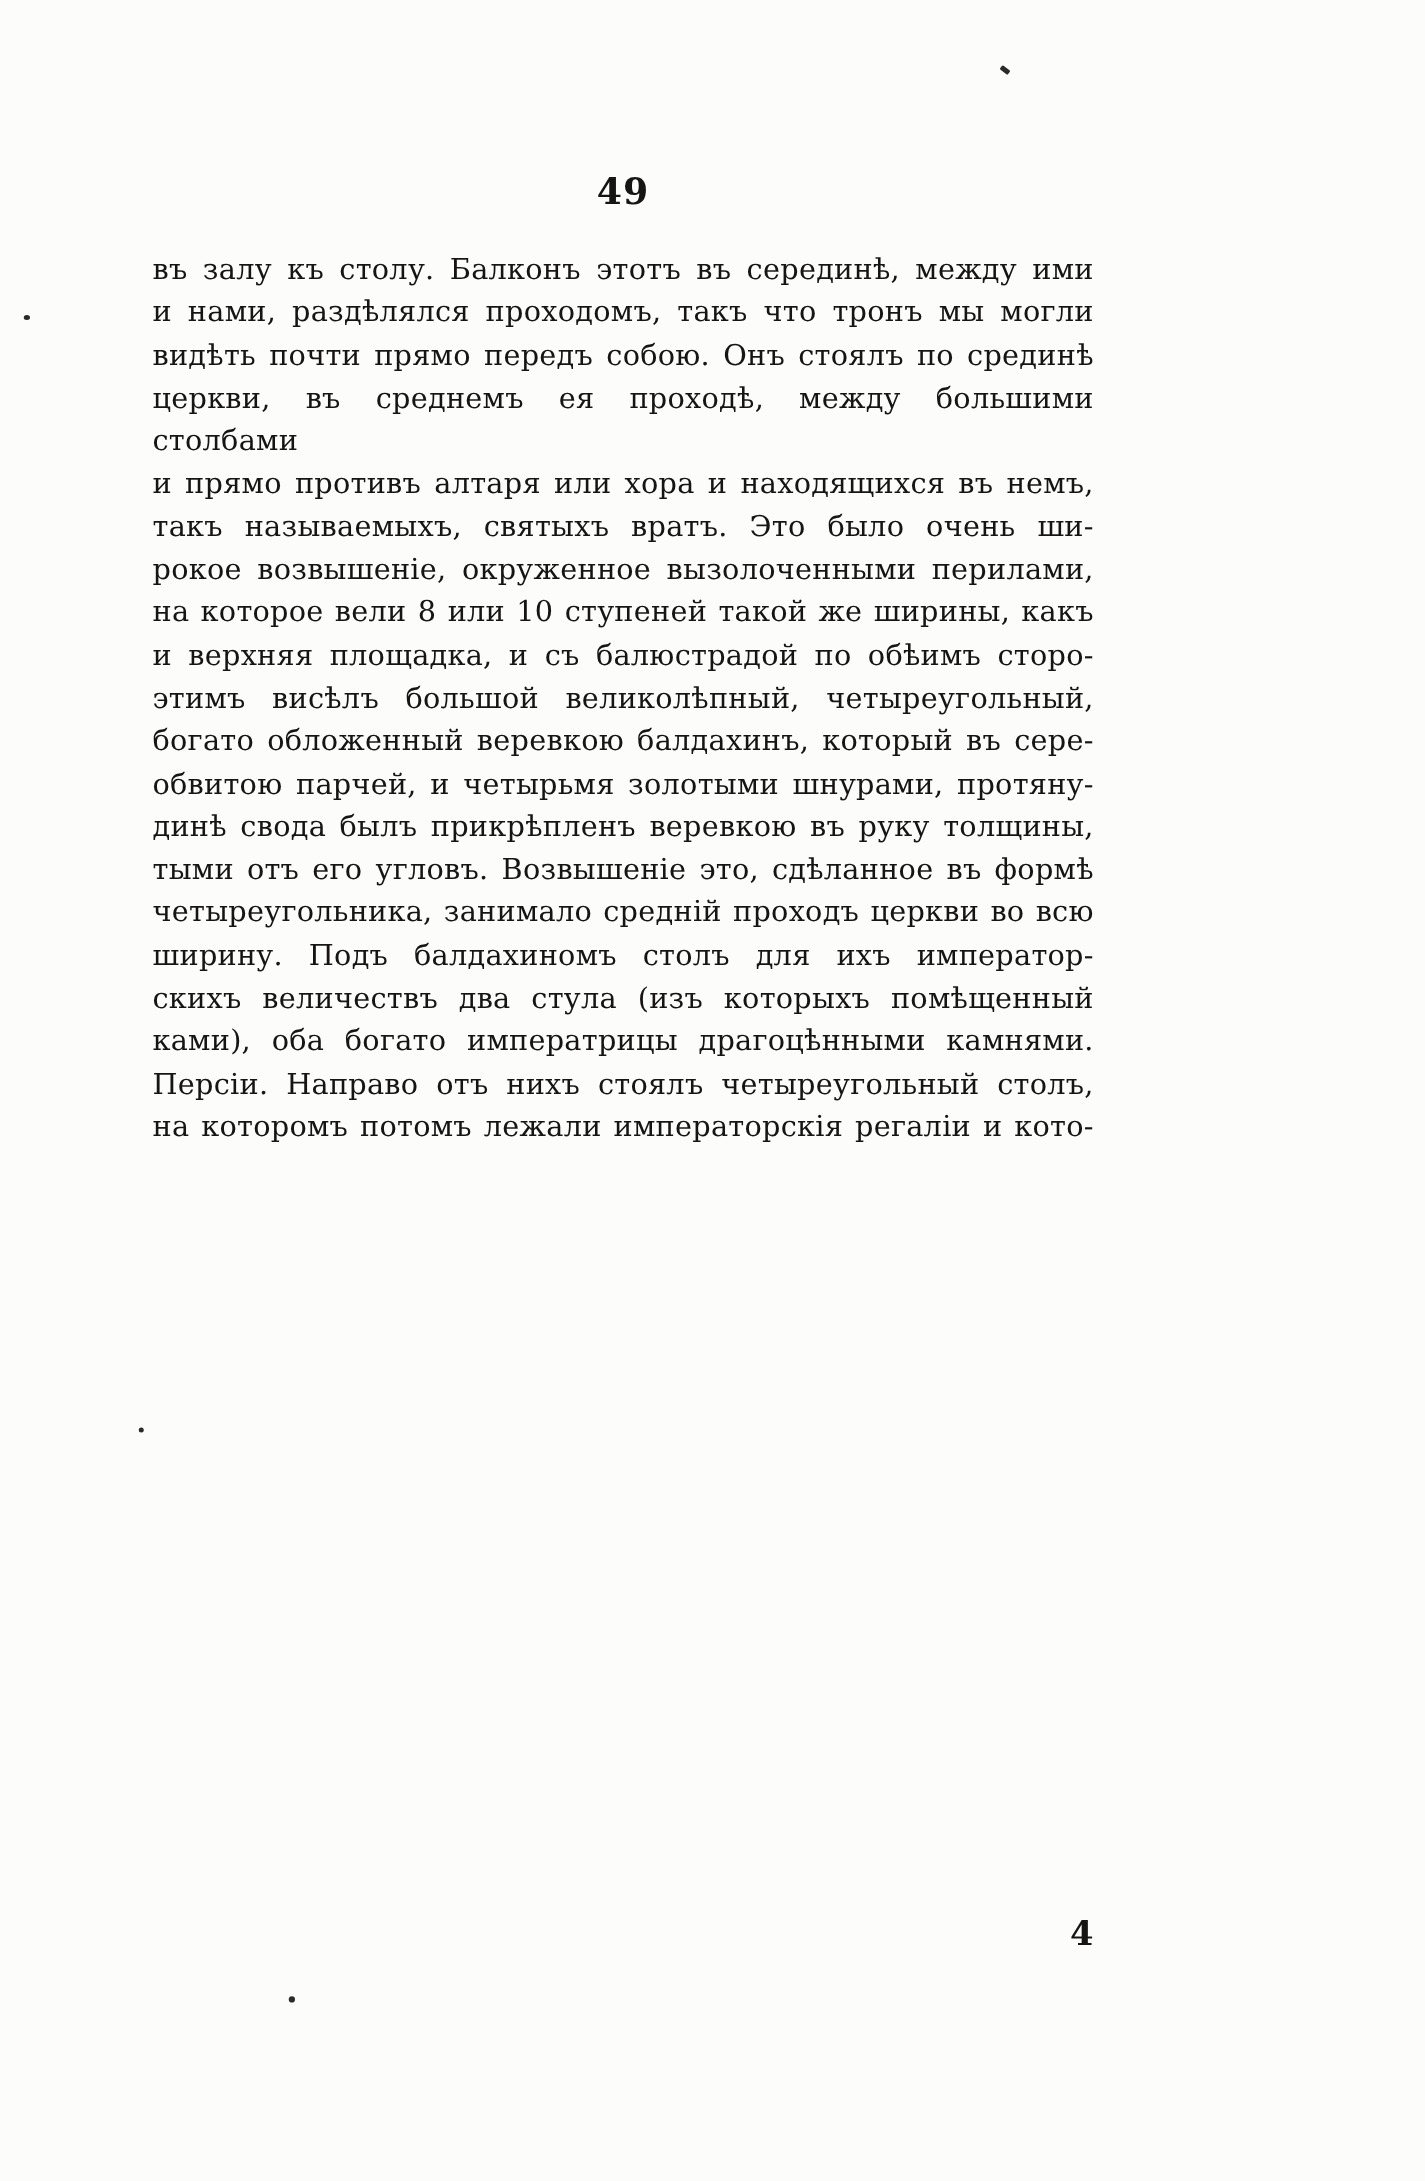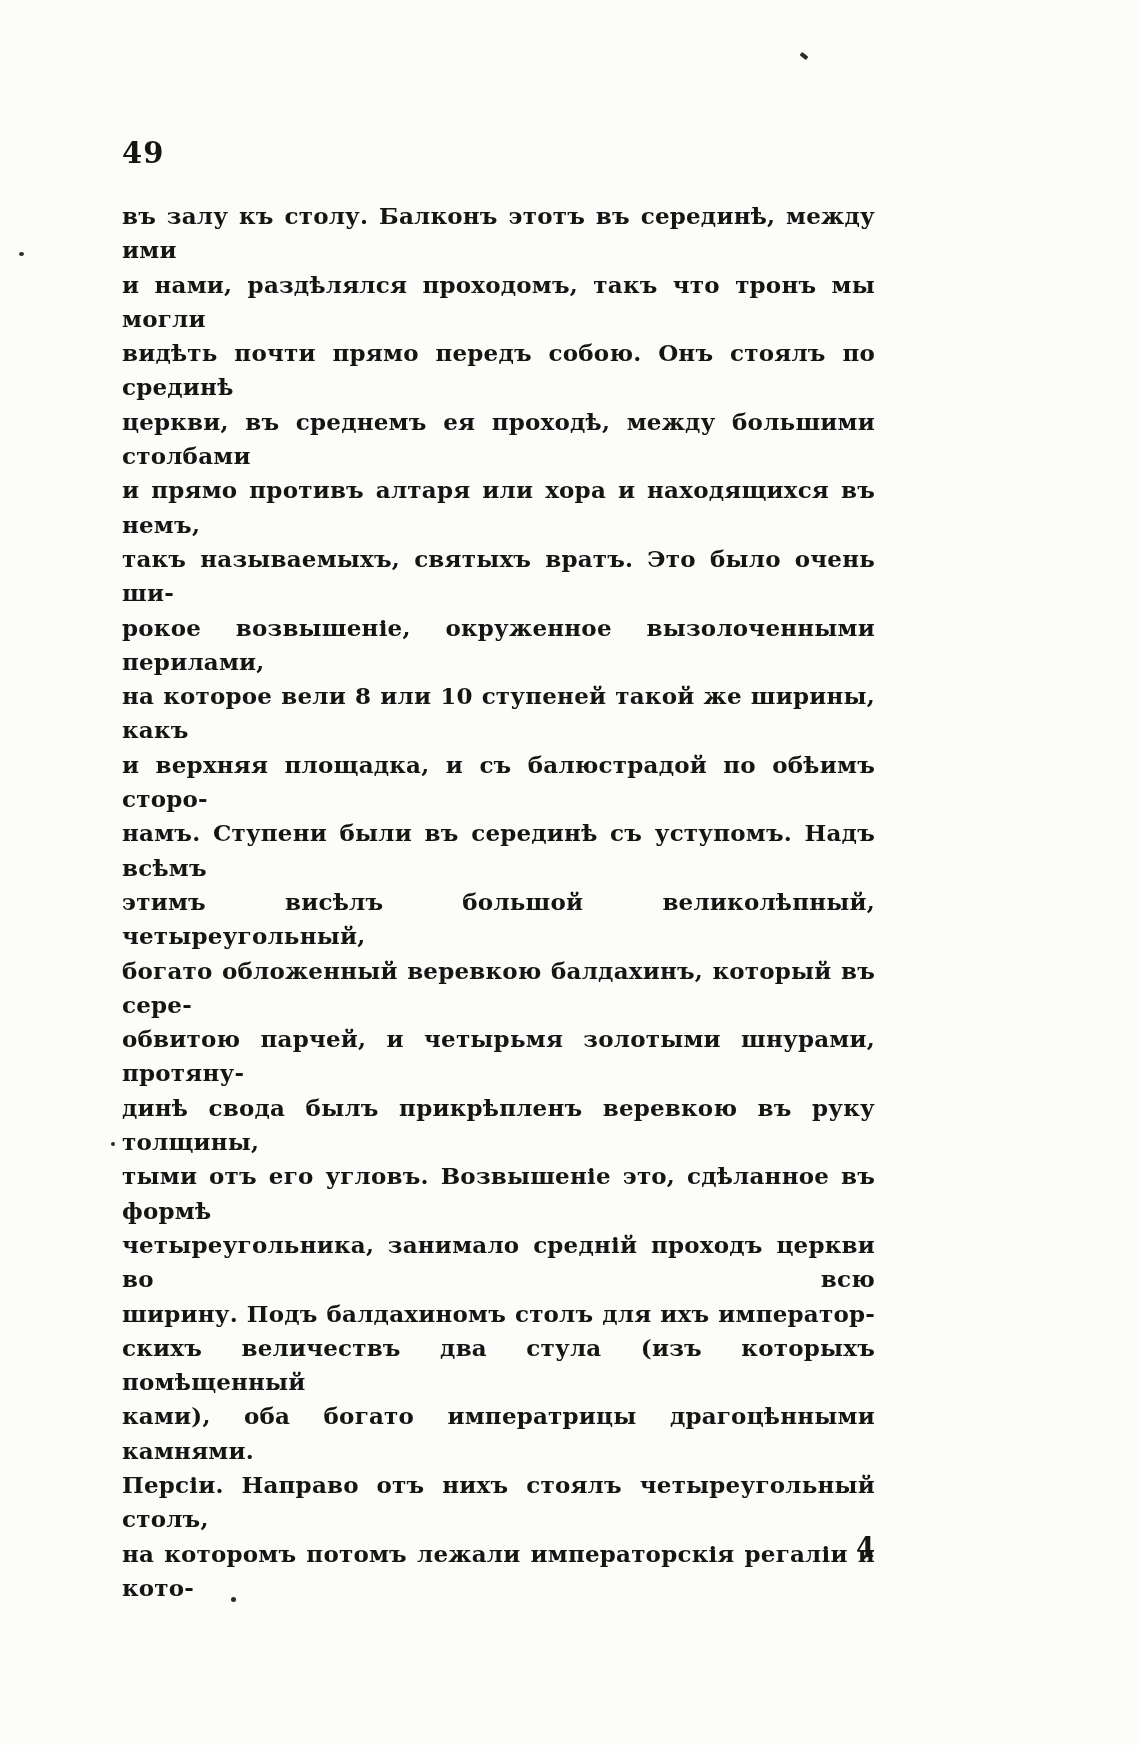--- a/index.html
+++ b/index.html
@@ -17,35 +17,35 @@
   .page {
     position: absolute;
     inset: 0;
     background: #fcfcfb;
   }
   .page-number {
     position: absolute;
     left: 122px;
     top: 136px;
     width: 753px;
-    text-align: left;
+    text-align: center;
     font-weight: 700;
     font-size: 29px;
     letter-spacing: 1px;
     color: #161514;
   }
   .text-block {
     position: absolute;
     left: 122px;
     top: 199px;
     width: 753px;
     color: #161514;
   }
   .text-line {
-    font-weight: 700;
+    font-weight: 400;
     font-size: 23px;
     line-height: 34.3px;
     letter-spacing: 0.2px;
     text-align: justify;
     text-align-last: justify;
     white-space: normal;
     color: #161514;
   }
   .signature-mark {
     position: absolute;
@@ -99,21 +99,20 @@
   <div class="text-block" id="lines-container">
       <div class="text-line">въ залу къ столу. Балконъ этотъ въ серединѣ, между ими</div>
       <div class="text-line">и нами, раздѣлялся проходомъ, такъ что тронъ мы могли</div>
       <div class="text-line">видѣть почти прямо передъ собою. Онъ стоялъ по срединѣ</div>
       <div class="text-line">церкви, въ среднемъ ея проходѣ, между большими столбами</div>
       <div class="text-line">и прямо противъ алтаря или хора и находящихся въ немъ,</div>
       <div class="text-line">такъ называемыхъ, святыхъ вратъ. Это было очень ши-</div>
       <div class="text-line">рокое возвышеніе, окруженное вызолоченными перилами,</div>
       <div class="text-line">на которое вели 8 или 10 ступеней такой же ширины, какъ</div>
       <div class="text-line">и верхняя площадка, и съ балюстрадой по обѣимъ сторо-</div>
-      <div class="text-line">намъ. Ступени были въ серединѣ съ уступомъ. Надъ всѣмъ</div>
       <div class="text-line">этимъ висѣлъ большой великолѣпный, четыреугольный,</div>
       <div class="text-line">богато обложенный веревкою балдахинъ, который въ сере-</div>
       <div class="text-line">обвитою парчей, и четырьмя золотыми шнурами, протяну-</div>
       <div class="text-line">динѣ свода былъ прикрѣпленъ веревкою въ руку толщины,</div>
       <div class="text-line">тыми отъ его угловъ. Возвышеніе это, сдѣланное въ формѣ</div>
       <div class="text-line">четыреугольника, занимало средній проходъ церкви во всю</div>
       <div class="text-line">ширину. Подъ балдахиномъ столъ для ихъ император-</div>
       <div class="text-line">скихъ величествъ два стула (изъ которыхъ помѣщенный</div>
       <div class="text-line">ками), оба богато императрицы драгоцѣнными камнями.</div>
       <div class="text-line">Персіи. Направо отъ нихъ стоялъ четыреугольный столъ,</div>

